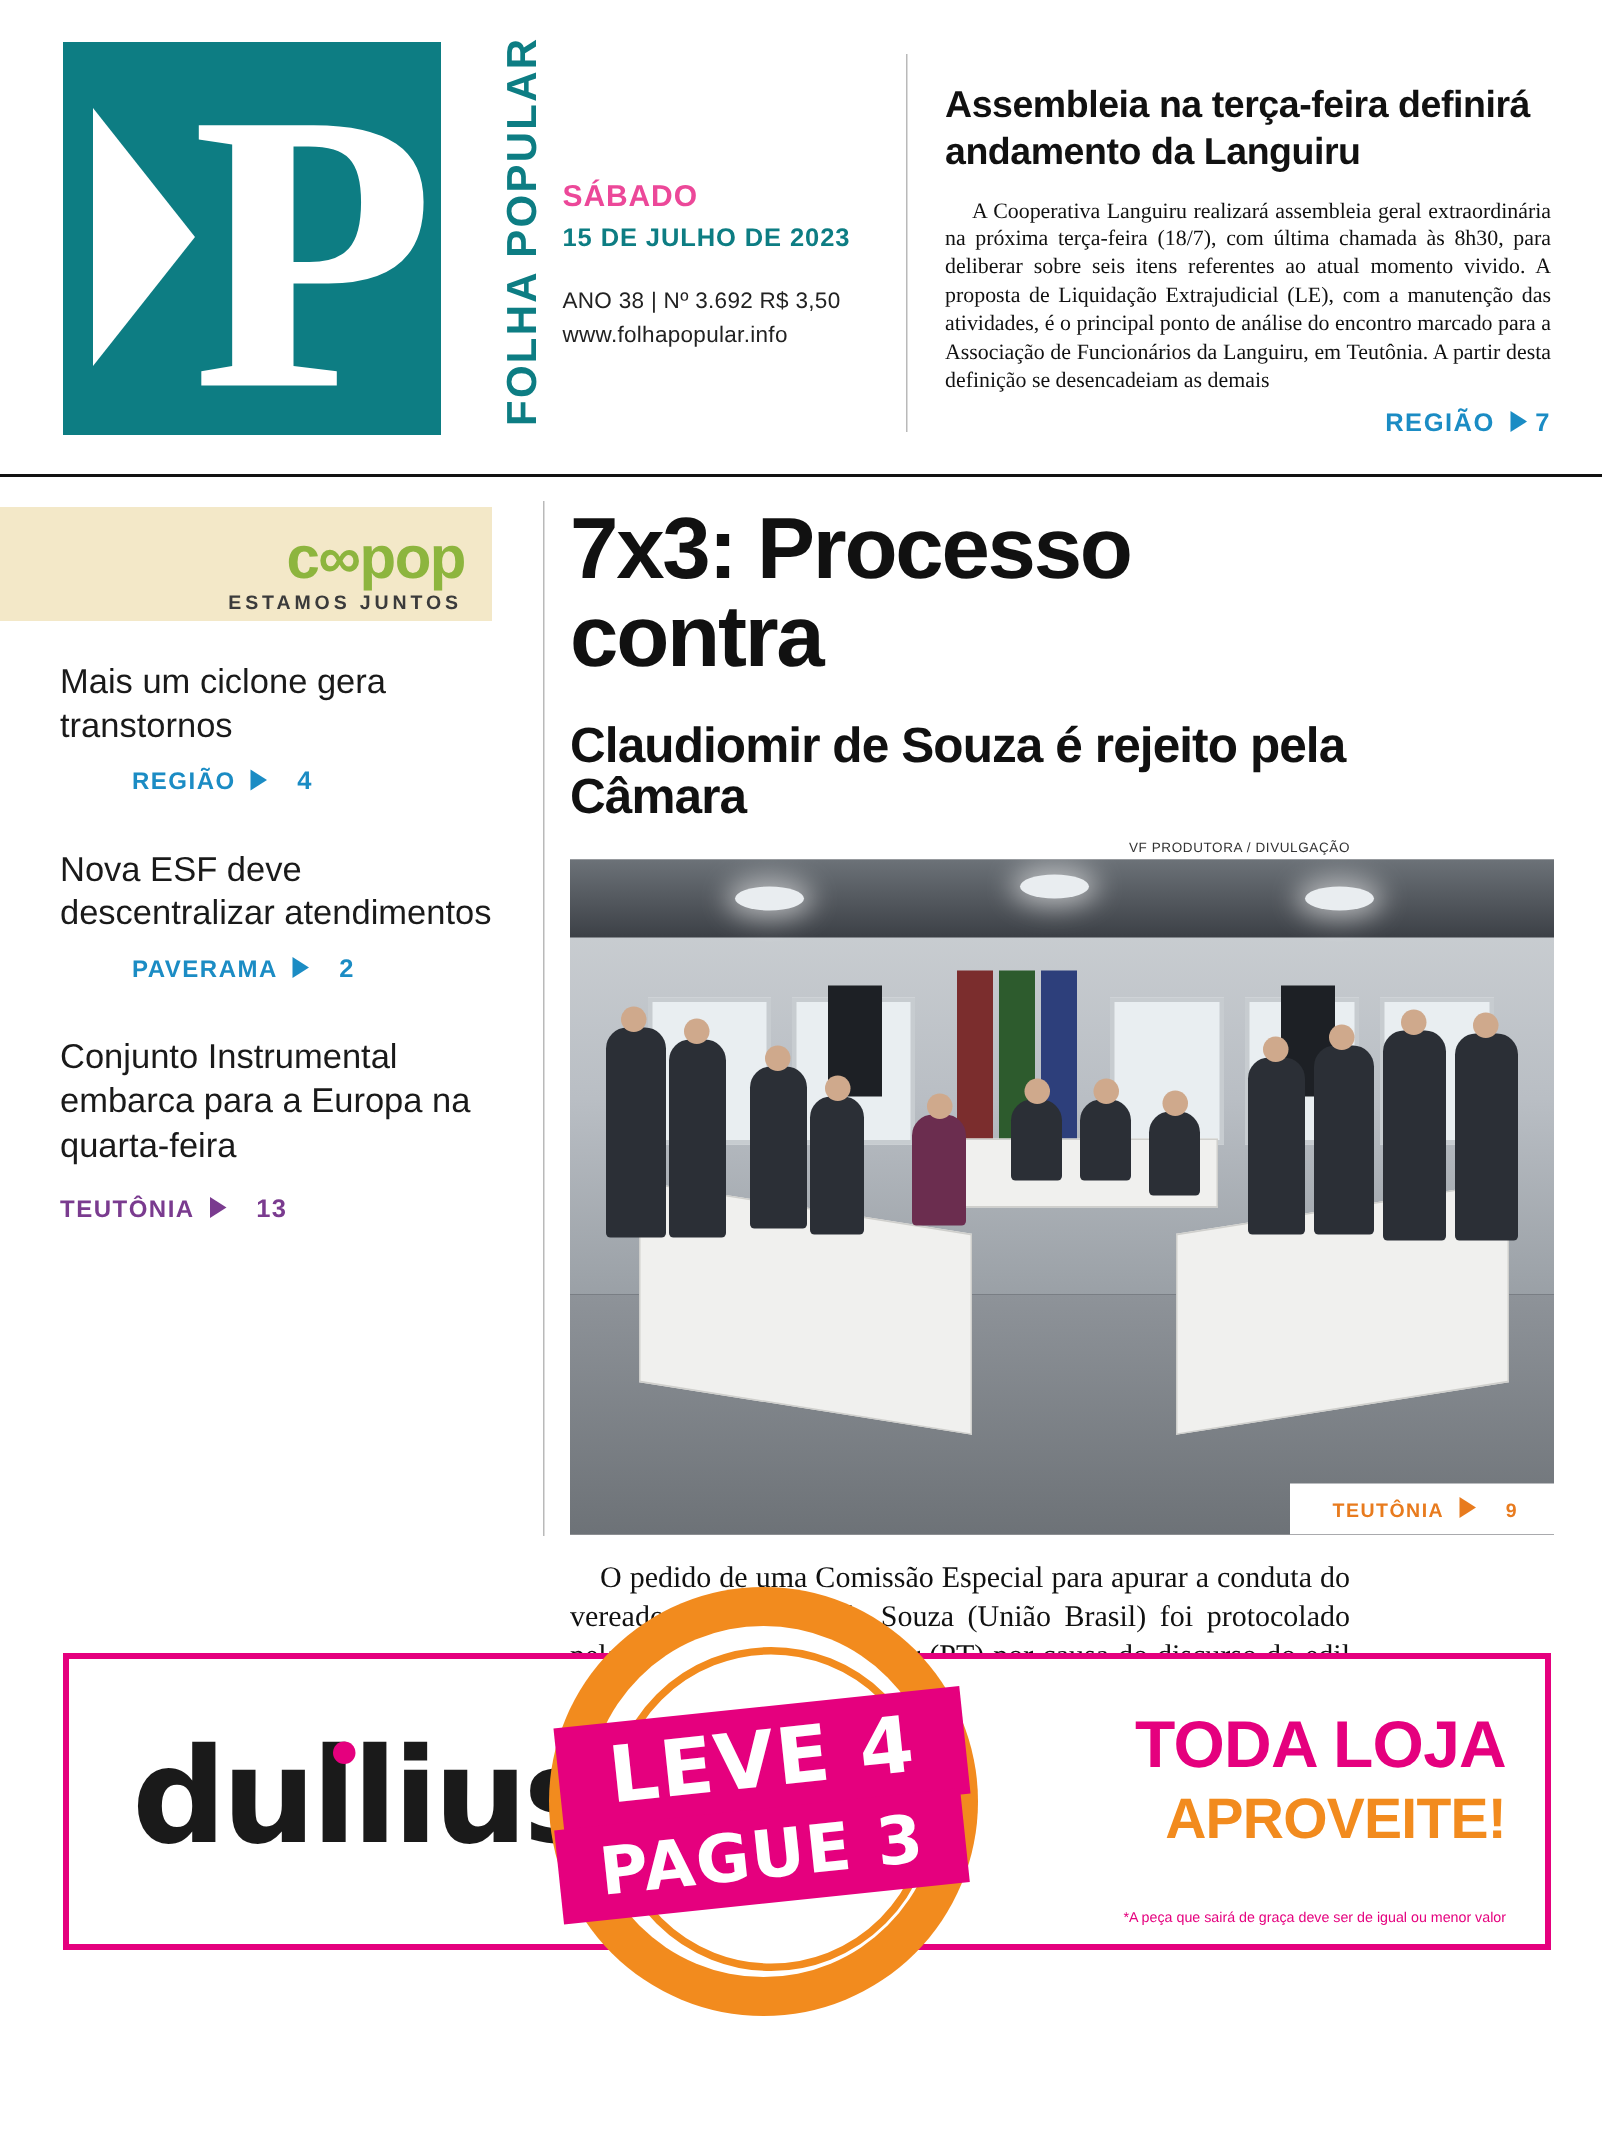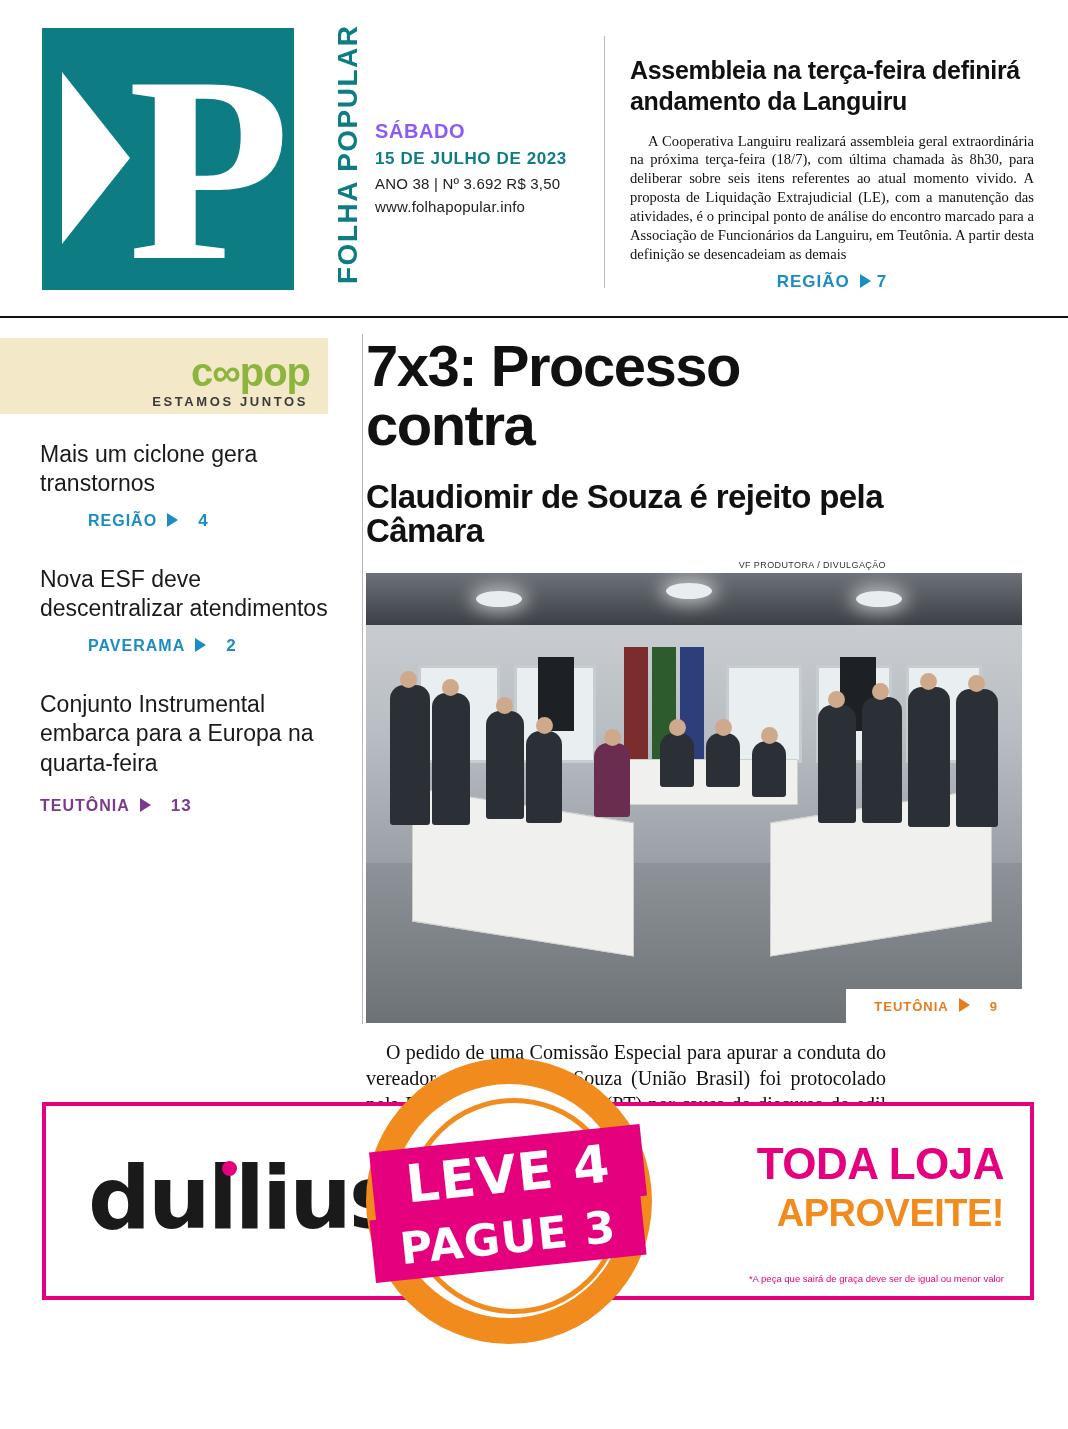--- a/index.html
+++ b/index.html
@@ -65,34 +65,34 @@
     color: #0d7d83;
   }
   .issue-info {
     position: absolute;
     left: 375px; top: 120px;
     width: 220px;
   }
   .issue-weekday {
     font-size: 20px;
     font-weight: bold;
-    color: #8b5cf6;
+    color: #ec4899;
     letter-spacing: 0.6px;
   }
   .issue-date {
     font-size: 17px;
     font-weight: bold;
     color: #0d7d83;
     letter-spacing: 0.6px;
     margin-top: 6px;
   }
   .issue-meta {
     font-size: 15px;
     color: #222;
-    margin-top: 6px;
+    margin-top: 23px;
     letter-spacing: 0.2px;
   }
   .issue-site {
     font-size: 15px;
     color: #222;
     margin-top: 6px;
     letter-spacing: 0.2px;
   }
   .vdiv {
     position: absolute;
@@ -120,21 +120,21 @@
     font-size: 14.6px;
     line-height: 1.3;
     text-align: justify;
     color: #111;
     text-indent: 18px;
   }
   .lead-tag {
     position: absolute;
     left: 630px; top: 272px;
     width: 404px;
-    text-align: center;
+    text-align: right;
     font-size: 17px;
     font-weight: bold;
     color: #1b8cc4;
     letter-spacing: 1px;
   }
   .tri {
     display: inline-block;
     width: 0; height: 0;
     border-top: 7px solid transparent;
     border-bottom: 7px solid transparent;
@@ -201,21 +201,21 @@
   .vrule {
     position: absolute;
     left: 362px; top: 334px;
     width: 1px; height: 690px;
     background: #b9b9b9;
   }
 
   
   .main-story {
     position: absolute;
-    left: 366px; top: 336px;
+    left: 380px; top: 336px;
     width: 520px;
   }
   .main-story h1 {
     margin: 0;
     font-size: 58px;
     line-height: 1.02;
     font-weight: bold;
     letter-spacing: -1.5px;
     color: #111;
   }

